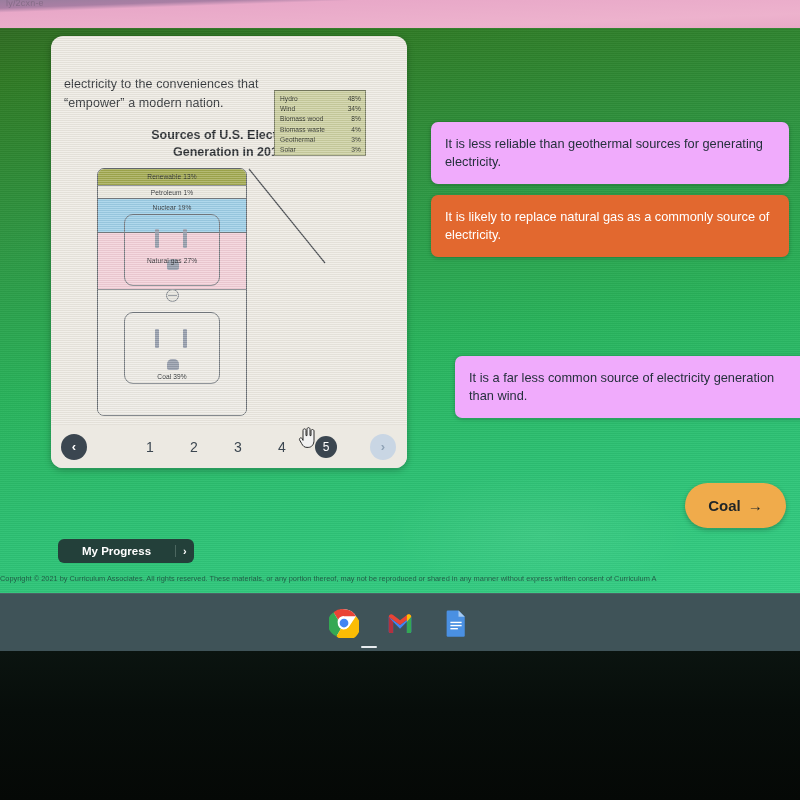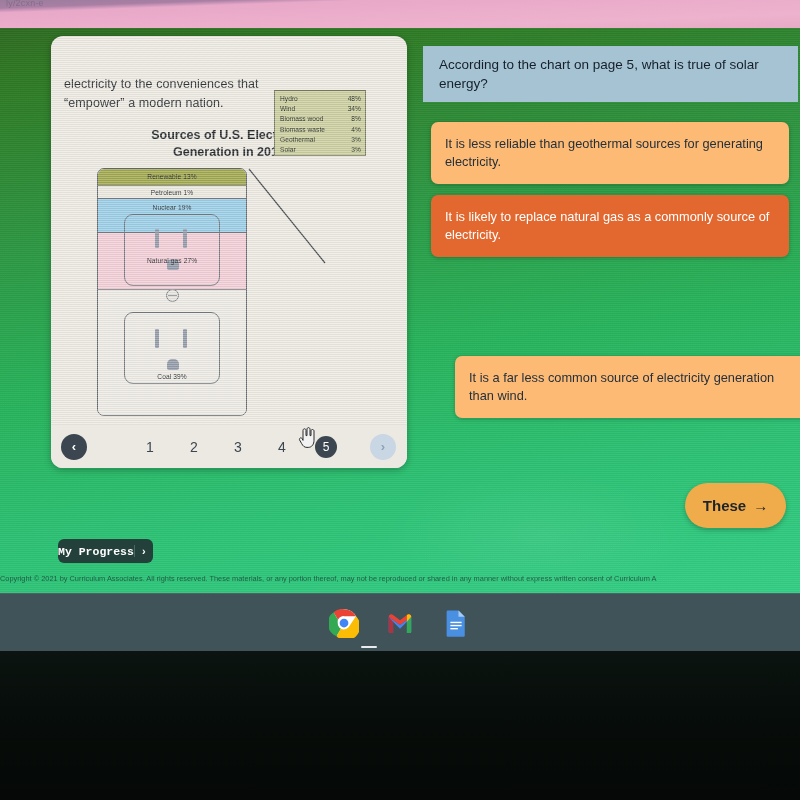--- a/index.html
+++ b/index.html
@@ -205,21 +205,21 @@
     display: flex; align-items: center;
     padding: 0 16px;
   }
   #question-text {
     font-size: 13.5px; color: #15202b; line-height: 19px;
   }
 
   .option {
     position: absolute; left: 431px;
     width: 358px; height: 62px;
-    background: #fdba74;
+    background: #f0abfc;
     border-radius: 7px;
     box-shadow: 0 1px 4px rgba(0,0,0,.25);
     display: flex; align-items: center;
     padding: 0 14px;
     font-size: 12.8px; color: #25303c; line-height: 18px;
   }
   .option.selected {
     background: #e2682f; color: #fff;
   }
   #option-0 { top: 122px; }
@@ -241,21 +241,21 @@
 
   
   #my-progress {
     position: absolute; left: 58px; top: 539px;
     height: 24px;
     background: #23403a;
     border-radius: 6px;
     display: flex; align-items: center;
     color: #fff; font-size: 11.5px; font-weight: bold;
   }
-  #my-progress-label { padding: 0 0; font-family: Liberation Mono, monospace; }
+  #my-progress-label { padding: 0 24px; }
   #my-progress-caret {
     border-left: 1px solid #4c6760;
     padding: 0 7px; font-size: 11px;
   }
 
   
   #copyright {
     position: absolute; left: 0; top: 574px;
     width: 800px;
     font-size: 7.4px; color: #1d4a3c;
@@ -383,30 +383,27 @@
       <div class="pager-num">4</div>
       <div class="pager-num current">5</div>
     </div>
     <div class="pager-arrow" id="pager-next">›</div>
   </div>
 
   <svg id="hand-cursor" viewBox="0 0 18 22">
     <path d="M5 10V3.4c0-.9.7-1.6 1.5-1.6S8 2.5 8 3.4v5.2h1V2.2c0-.9.7-1.6 1.5-1.6s1.5.7 1.5 1.6v6.4h1V4c0-.9.6-1.5 1.4-1.5S16 3.1 16 4v9.3c0 4-2.2 7.1-5.8 7.1H9c-2.6 0-4-1.3-5.4-3.9L1.6 13c-.4-.8-.1-1.6.6-2 .7-.4 1.5-.1 1.9.6L5 13.4z" fill="#f2f2f2" stroke="#2b2b2b" stroke-width="1"></path>
   </svg>
 
-  <div id="question-bar">
-    <div id="question-text">According to the chart on page 5, what is true of solar energy?</div>
-  </div>
 
   <div class="option" id="option-0">It is less reliable than geothermal sources for generating electricity.</div>
   <div class="option selected" id="option-1">It is likely to replace natural gas as a commonly source of electricity.</div>
   <div class="option" id="option-3">It is a far less common source of electricity generation than wind.</div>
 
   <div id="done-button">
-    <span>These</span>
+    <span>Coal</span>
     <span>→</span>
   </div>
 
   <div id="my-progress">
     <span id="my-progress-label">My Progress</span>
     <span id="my-progress-caret">›</span>
   </div>
 
   <div id="copyright">Copyright © 2021 by Curriculum Associates. All rights reserved. These materials, or any portion thereof, may not be reproduced or shared in any manner without express written consent of Curriculum A</div>
 

